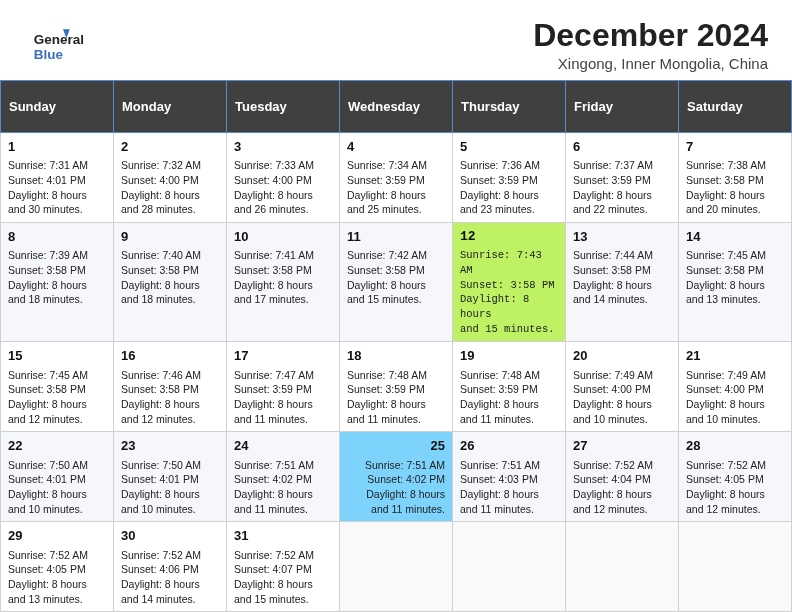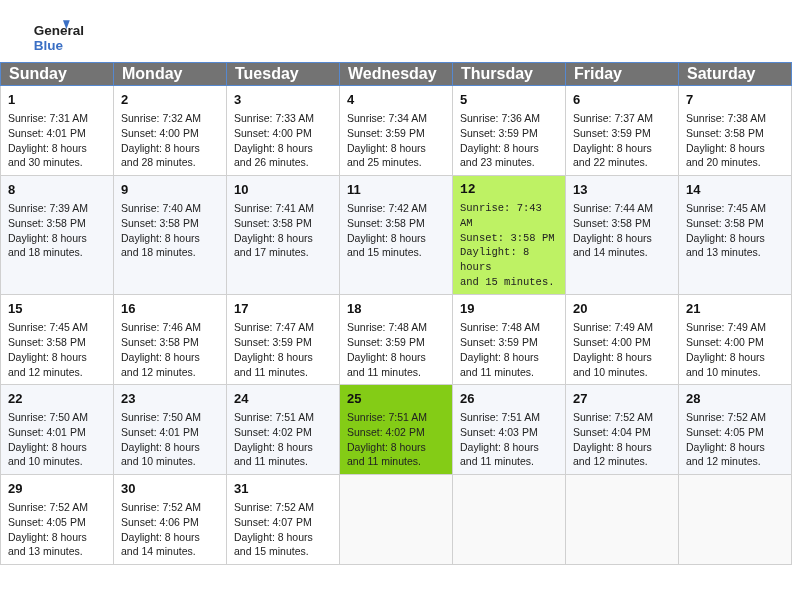--- a/index.html
+++ b/index.html
@@ -39,25 +39,25 @@
       color: #444;
       margin-top: 2px;
     }
     .calendar {
       width: 100%;
       border-collapse: collapse;
       font-size: 11px;
       margin: 0 0 0 0;
     }
     .calendar th {
-      background: #737373;
+      background: #404040;
       color: #fff;
       text-align: left;
-      padding: 2px 8px;
-      font-size: 16px;
+      padding: 18px 8px;
+      font-size: 13px;
       font-weight: bold;
       border: 1px solid #5588d0;
     }
     .calendar td {
       vertical-align: top;
       padding: 5px 7px;
       border: 1px solid #d0d0d0;
       width: 113px;
       min-height: 80px;
       background: #fff;
@@ -86,20 +86,24 @@
 <body>
 
 <div class="header">
   <div class="logo">
     <svg class="logo-icon" viewBox="0 0 36 32" xmlns="http://www.w3.org/2000/svg" style="width: 60px; height: 36px;">
         <text x="0" y="15" font-size="12" font-weight="bold" fill="#222" font-family="Arial">General</text>
         <text x="0" y="28" font-size="12" font-weight="bold" fill="#3a6fc4" font-family="Arial">Blue</text>
         <polygon points="26,2 32,2 29,10" fill="#3a6fc4"></polygon>
       </svg>
 
+  </div>
+  <div class="title-block">
+    <div class="month-title">December 2024</div>
+    <div class="location-title">Xingong, Inner Mongolia, China</div>
   </div>
 </div>
 
 <div class="wrapper">
   <table class="calendar">
     <thead>
       <tr>
         <th>Sunday</th>
         <th>Monday</th>
         <th>Tuesday</th>
@@ -278,21 +282,21 @@
             <div>Daylight: 8 hours</div>
             <div>and 10 minutes.</div>
           </td>
           <td style="background: rgb(245, 247, 251);">
             <span class="day-num">24</span>
             <div>Sunrise: 7:51 AM</div>
             <div>Sunset: 4:02 PM</div>
             <div>Daylight: 8 hours</div>
             <div>and 11 minutes.</div>
           </td>
-          <td style="background: #84cc16;">
+          <td style="background: #7dd3fc; text-align: right;">
             <span class="day-num">25</span>
             <div>Sunrise: 7:51 AM</div>
             <div>Sunset: 4:02 PM</div>
             <div>Daylight: 8 hours</div>
             <div>and 11 minutes.</div>
           </td>
           <td style="background: rgb(245, 247, 251); margin-left: 32px;">
             <span class="day-num">26</span>
             <div>Sunrise: 7:51 AM</div>
             <div>Sunset: 4:03 PM</div>

